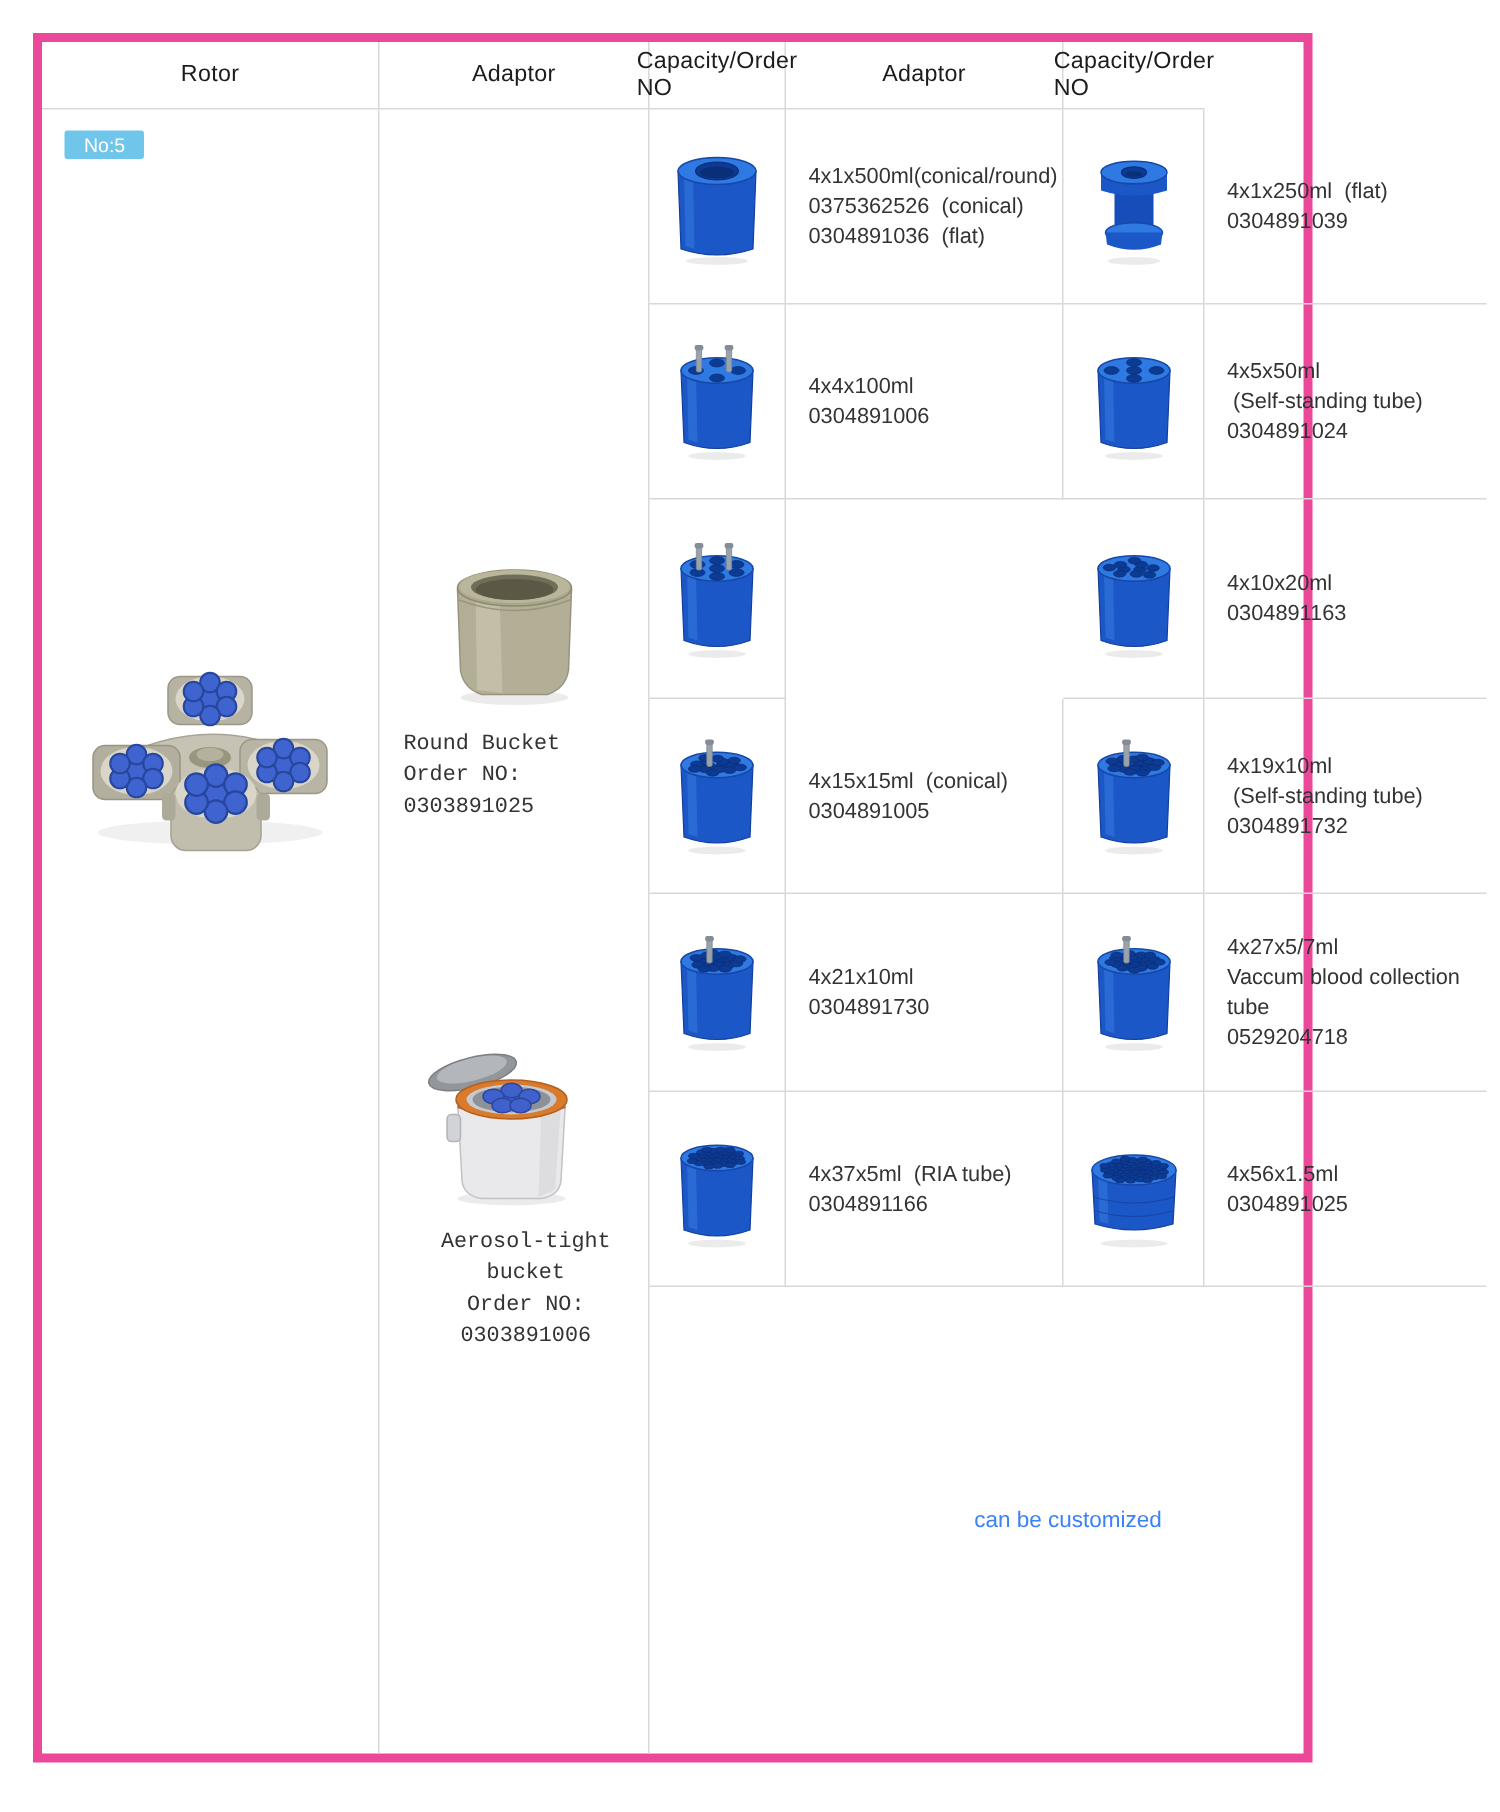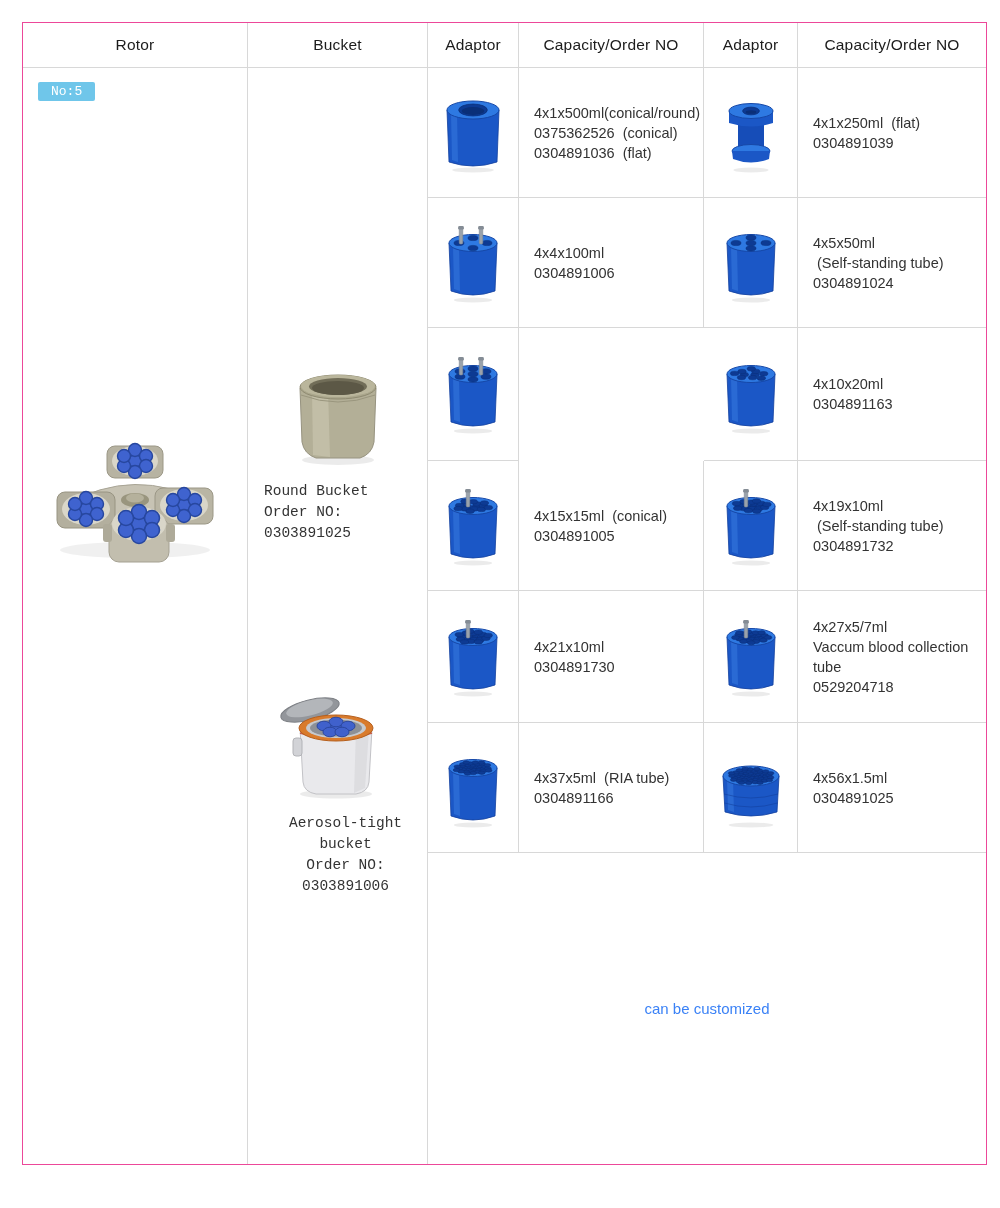--- a/index.html
+++ b/index.html
@@ -2,58 +2,57 @@
 <html><head>
 <meta charset="utf-8">
 <style>
   *{box-sizing:border-box;}
   html,body{margin:0;padding:0;}
   body{
     width:1000px;height:1208px;background:#ffffff;
     font-family:"Liberation Sans",sans-serif;color:#333;
   }
   .spec-table{
-    margin:22px 0 0 22px;width:965px;background:#fff;
+    margin:22px 0 0 22px;width:853px;background:#fff;
     display:grid;
     grid-template-columns:225px 180px 91px 185px 94px 188px;
     grid-template-rows:45px 130px 130px 133px 130px 132px 130px 311px;
-    border:1px solid #ec4899;
+    border:6px solid #ec4899;
   }
   .br{border-right:1px solid #d8d8d8;}
   .bb{border-bottom:1px solid #d8d8d8;}
   .hcell{display:flex;align-items:center;justify-content:center;
     font-size:15.5px;color:#1c1c1c;letter-spacing:.2px;}
   .acell{display:flex;align-items:center;justify-content:center;}
   .ccell{display:flex;flex-direction:column;justify-content:center;
     padding:6px 6px 6px 15px;font-size:14.5px;line-height:1.38;color:#333;}
   .lines{white-space:pre-wrap;}
   .rotor-cell{grid-column:1;grid-row:2 / span 7;position:relative;
     display:flex;flex-direction:column;align-items:center;}
   .badge{position:absolute;top:14px;left:15px;background:#6fc6ea;color:#fff;
-    font-size:13px;padding:2px 13px;border-radius:2px;font-family:Liberation Mono, monospace;}
+    font-size:13px;padding:2px 13px;border-radius:2px;}
   .rotor-img{margin-top:352px;}
   .rotor-specs{margin-top:10px;font-size:15px;line-height:1.32;
     white-space:pre-wrap;color:#2e2e2e;}
   .bucket-cell{grid-column:2;grid-row:2 / span 7;display:flex;
     flex-direction:column;padding-top:300px;}
   .bgroup{display:flex;flex-direction:column;font-family:Liberation Mono, monospace;}
   .bgroup2{margin-top:142px;text-align:center;}
   .bimg{align-self:center;}
   .blabel{padding-left:16px;font-size:14.5px;line-height:1.45;
     white-space:pre-wrap;margin-top:8px;color:#333;}
   .fcell{grid-column:3 / span 4;grid-row:8;display:flex;align-items:center;
     justify-content:center;font-size:15px;color:#3b82f6;}
 </style>
 </head>
 <body>
 
 <div class="spec-table">
 
   <div class="hcell br bb">Rotor</div>
-  <div class="hcell br bb">Bucket</div>
   <div class="hcell br bb">Adaptor</div>
   <div class="hcell br bb">Capacity/Order NO</div>
   <div class="hcell br bb">Adaptor</div>
   <div class="hcell bb">Capacity/Order NO</div>
 
   <div class="rotor-cell br">
     <span class="badge">No:5</span>
     <span class="rotor-img">
       <svg width="200" height="150" viewBox="0 0 200 150">
         <ellipse cx="100" cy="130" rx="75" ry="8" fill="#000" opacity="0.06"></ellipse>

